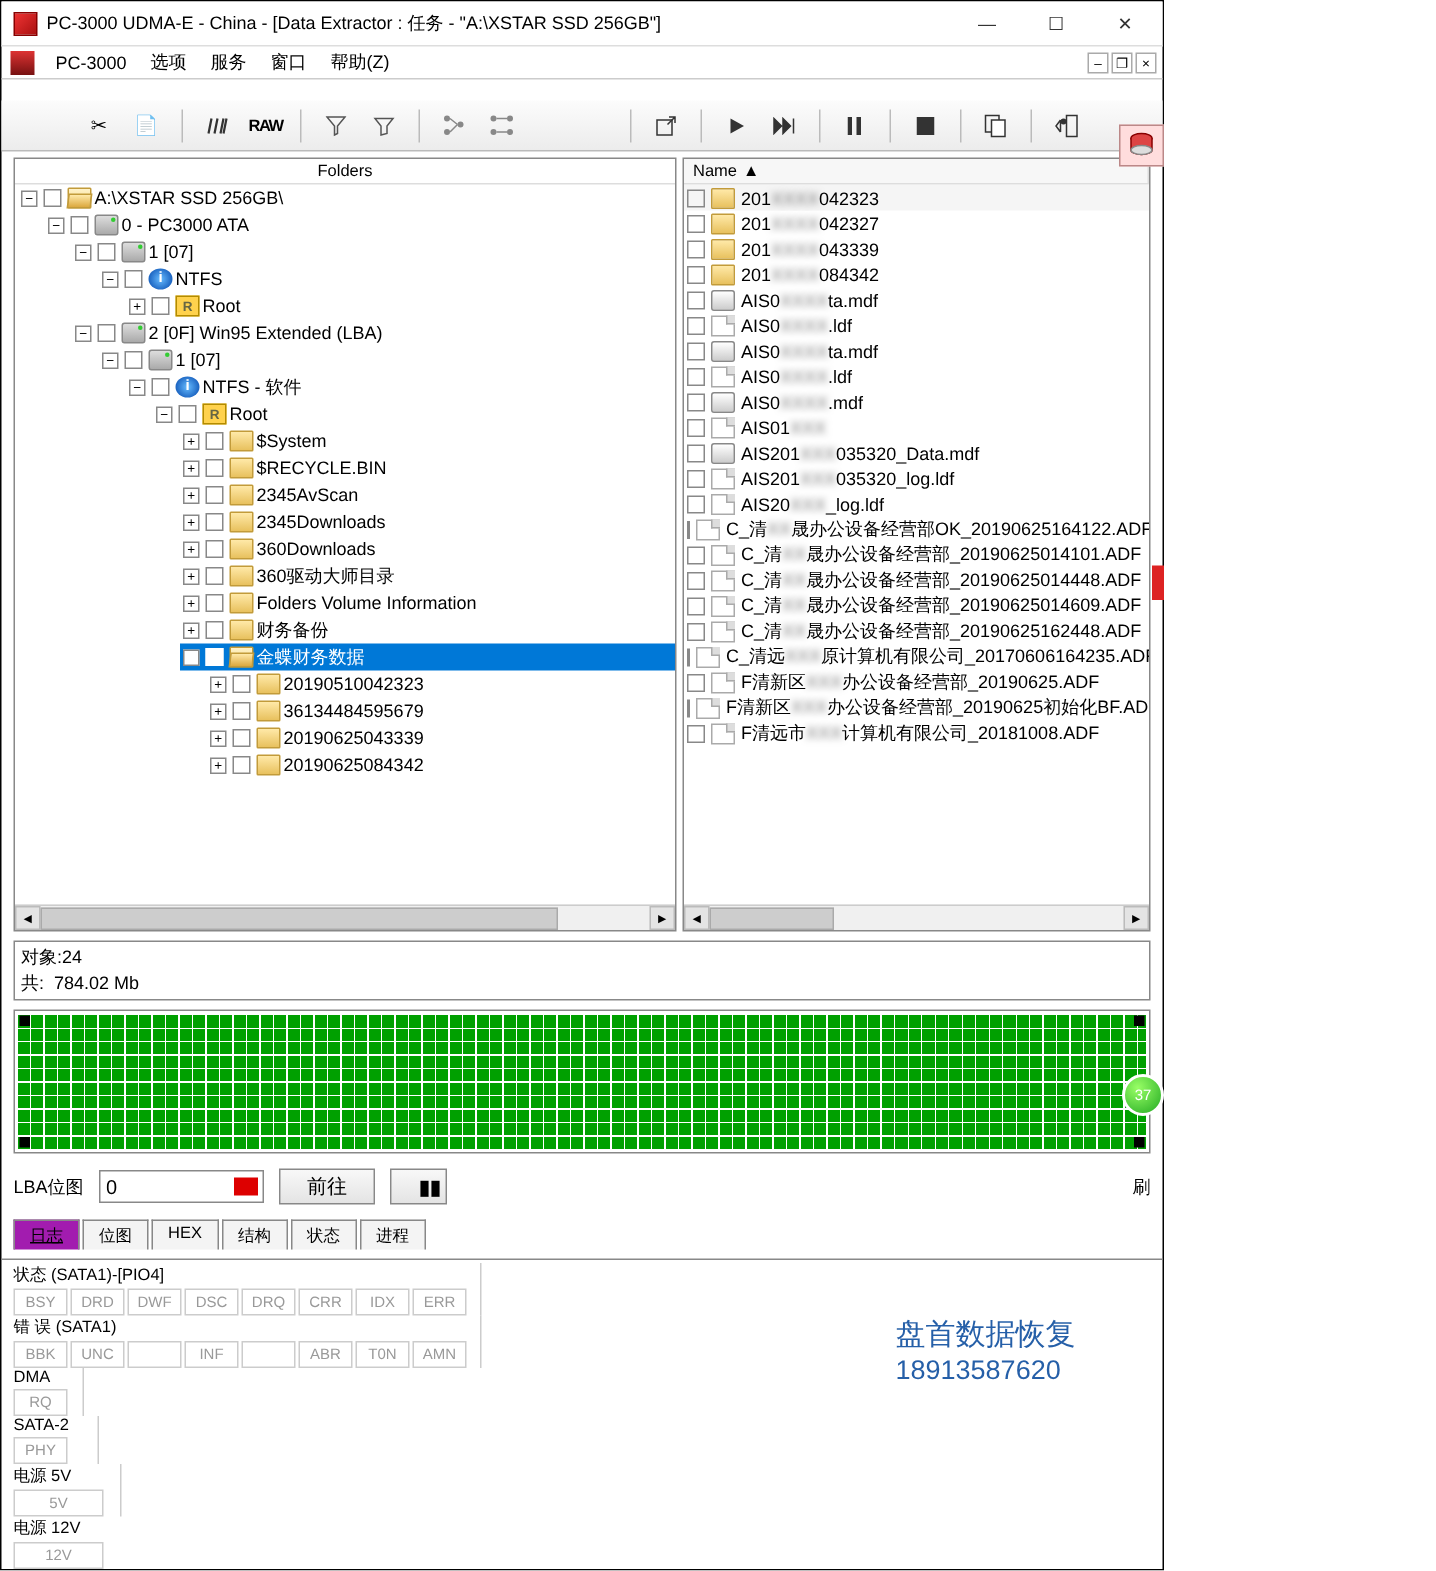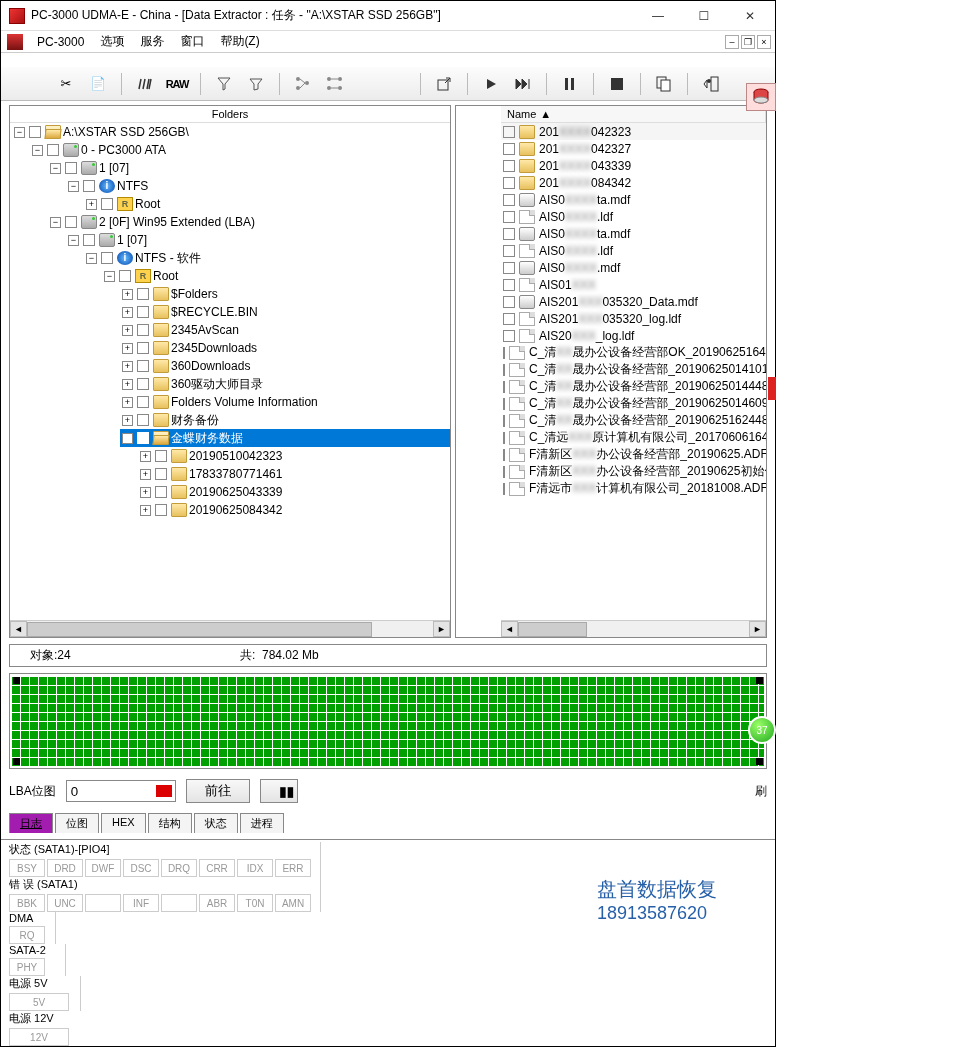--- a/index.html
+++ b/index.html
@@ -17,21 +17,21 @@
 .menubar .mdi-controls span { width: 14px; height: 14px; border: 1px solid #aaa; font-size: 9px; display: flex; align-items: center; justify-content: center; cursor: pointer; }
 .toolbar { height: 34px; background: linear-gradient(#fcfcfc,#ececec); border-bottom: 1px solid #bbb; display: flex; align-items: center; padding: 0 8px; gap: 2px; margin-top: 14px; position: relative; }
 .tb-btn { width: 30px; height: 26px; display: flex; align-items: center; justify-content: center; border: 1px solid transparent; cursor: pointer; font-size: 13px; }
 .tb-sep { width: 1px; height: 22px; background: #bbb; margin: 0 6px; }
 .tb-raw { font-weight: bold; font-size: 11px; letter-spacing: -1px; }
 .side-db { position: absolute; right: -1px; top: 82px; width: 30px; height: 28px; border: 1px solid #b88; background: #fdd; display:flex; align-items:center; justify-content:center; }
 .side-db svg { display:block; }
 .content { flex: 1; display: flex; padding: 4px 8px; gap: 4px; min-height: 0; }
 .panel { border: 1px solid #888; background: #fff; display: flex; flex-direction: column; min-width: 0; }
 .panel.folders { width: 442px; }
-.panel.files { flex: 1; padding-left: 45px; }
+.panel.files { flex: 1; }
 .panel-header { padding: 2px 4px; background: #fff; font-size: 11px; border-bottom: 1px solid #ddd; text-align: center; }
 .list-header { display: flex; background: #f7f7f7; border-bottom: 1px solid #ddd; }
 .list-header .col { padding: 2px 6px; font-size: 11px; border-right: 1px solid #ddd; display:flex; align-items:center; gap:4px; }
 .tree, .filelist { flex: 1; overflow: auto; }
 .tree ul { list-style: none; padding-left: 18px; }
 .tree > ul { padding-left: 2px; }
 .tree li { position: relative; white-space: nowrap; }
 .node { display: flex; align-items: center; padding: 1px 2px; gap: 2px; height: 18px; }
 .node .exp { width: 11px; height: 11px; border: 1px solid #888; font-size: 9px; line-height: 9px; text-align: center; background: #fff; cursor: pointer; margin-right: 2px; }
 .node .chk { width: 12px; height: 12px; border: 1px solid #888; background:#fff; cursor:pointer; margin-right:2px; }
@@ -48,21 +48,21 @@
 .ficon.file { background: #fff; border: 1px solid #aaa; position:relative; }
 .ficon.file::after{ content:''; position:absolute; right:-1px; top:-1px; width:5px; height:5px; background:#ddd; border-left:1px solid #aaa; border-bottom:1px solid #aaa;}
 .ficon.db { background: linear-gradient(#fff,#ccc); border: 1px solid #888; border-radius: 2px; }
 .filelist .row { display: flex; align-items: center; padding: 1px 2px; gap: 4px; height: 17px; white-space:nowrap; }
 .filelist .row.sel { background: #f5f5f5; }
 .blur { color: transparent; text-shadow: 0 0 5px rgba(0,0,0,0.55); }
 .hscroll { height: 17px; background: #f0f0f0; border-top: 1px solid #ccc; display:flex; }
 .hscroll .arrow { width:17px; background:#e4e4e4; border:1px solid #bbb; margin:0; text-align:center; font-size:9px; line-height:15px; }
 .hscroll .track { flex:1; position:relative; }
 .hscroll .thumb { position:absolute; left:0; top:1px; height:15px; width:40%; background:#cdcdcd; border:1px solid #aaa; }
-.summary { padding: 2px 20px; border:1px solid #888; margin: 2px 8px; display:flex; }
+.summary { padding: 2px 4px; border:1px solid #888; margin: 2px 8px; display:flex;flex-direction:column; }
 .summary .s1 { width: 210px; }
 .sectormap { margin: 4px 8px; border:1px solid #888; padding:2px; }
 .sectormap .grid { height: 90px; background: repeating-linear-gradient(90deg,#00a000 0 8px,#fff 8px 9px), repeating-linear-gradient(0deg,#00a000 0 8px,#fff 8px 9px); background-blend-mode: lighten; background-color:#00a000; position:relative; }
 .sectormap .grid .corner { position:absolute; width:7px; height:7px; background:#000; }
 .sectormap .grid .corner.tl{top:1px;left:1px;} .corner.bl{bottom:1px;left:1px;} .corner.tr{top:1px;right:1px;} .corner.br{bottom:1px;right:1px;}
 .lba-row { display:flex; align-items:center; gap:10px; margin: 6px 8px; }
 .lba-row input[type=text] { width: 110px; height: 22px; border:1px solid #888; padding: 0 4px; }
 .lba-row .redflag { display:inline-block; width:16px; height:12px; background:#d00; position:relative; }
 .lba-row button { height: 24px; padding: 0 18px; background: linear-gradient(#f8f8f8,#e4e4e4); border:1px solid #888; cursor:pointer; }
 .lba-row .pause { width:30px; text-align:center; font-weight:bold; }
@@ -286,21 +286,21 @@
                                     <span class="chk"></span>
                                     <span class="ficon root">R</span>
                                     <span>Root</span>
                                   </div>
                                 <ul id="root2-items">
                                     <li>
                                       <div class="node">
     <span class="exp">+</span>
     <span class="chk"></span>
     <span class="ficon folder"></span>
-    <span>$Folders</span>
+    <span>$System</span>
                                       </div>
                                     </li>
                                     <li>
                                       <div class="node">
     <span class="exp">+</span>
     <span class="chk"></span>
     <span class="ficon folder"></span>
     <span>$RECYCLE.BIN</span>
                                       </div>
                                     </li>
@@ -366,21 +366,21 @@
         <span class="chk"></span>
         <span class="ficon folder"></span>
         <span>20190510042323</span>
                                           </div>
                                         </li>
                                         <li>
                                           <div class="node">
         <span class="exp">+</span>
         <span class="chk"></span>
         <span class="ficon folder"></span>
-        <span>17833780771461</span>
+        <span>36134484595679</span>
                                           </div>
                                         </li>
                                         <li>
                                           <div class="node">
         <span class="exp">+</span>
         <span class="chk"></span>
         <span class="ficon folder"></span>
         <span>20190625043339</span>
                                           </div>
                                         </li>

